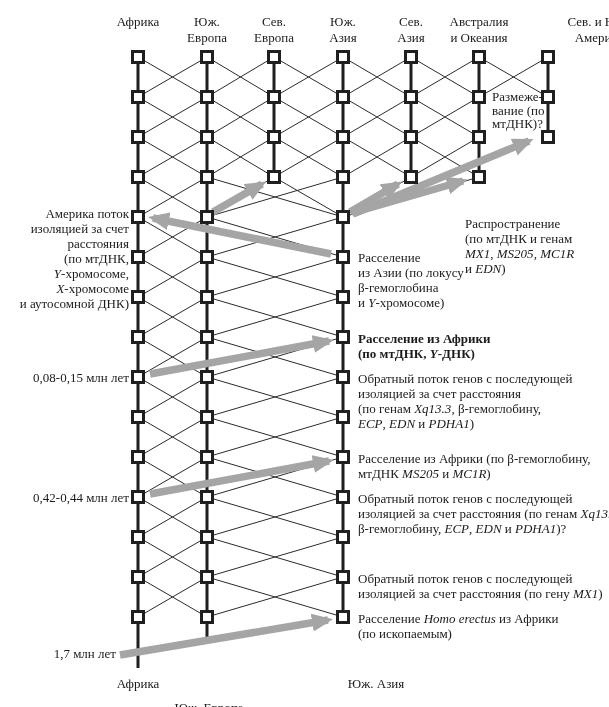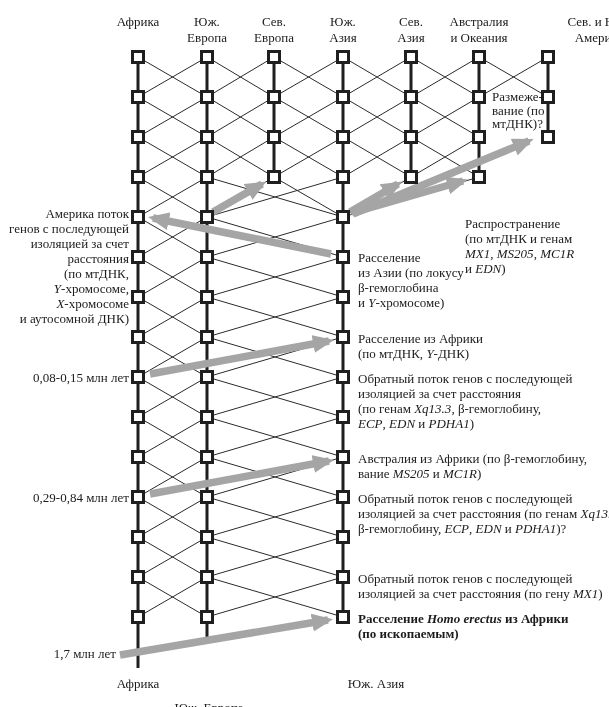--- a/index.html
+++ b/index.html
@@ -217,62 +217,61 @@
         <div class="ln"><span>(по мтДНК и генам</span></div>
         <div class="ln"><span class="it">MX1</span><span>, </span><span class="it">MS205</span><span>, </span><span class="it">MC1R</span></div>
         <div class="ln"><span>и </span><span class="it">EDN</span><span>)</span></div>
       </div>
       <div class="lbl left" style="left: 358px; top: 250px;">
         <div class="ln"><span>Расселение</span></div>
         <div class="ln"><span>из Азии (по локусу</span></div>
         <div class="ln"><span>β-гемоглобина</span></div>
         <div class="ln"><span>и </span><span class="it">Y</span><span>-хромосоме)</span></div>
       </div>
-      <div class="lbl left" style="left: 358px; top: 331px;">
+      <div class="lbl left" style="left: 358px; top: 331px; font-weight: bold;">
         <div class="ln"><span>Расселение из Африки</span></div>
         <div class="ln"><span>(по мтДНК, </span><span class="it">Y</span><span>-ДНК)</span></div>
       </div>
       <div class="lbl left" style="left: 358px; top: 371px;">
         <div class="ln"><span>Обратный поток генов с последующей</span></div>
         <div class="ln"><span>изоляцией за счет расстояния</span></div>
         <div class="ln"><span>(по генам </span><span class="it">Xq13.3</span><span>, β-гемоглобину,</span></div>
         <div class="ln"><span class="it">ECP</span><span>, </span><span class="it">EDN</span><span> и </span><span class="it">PDHA1</span><span>)</span></div>
       </div>
       <div class="lbl left" style="left: 358px; top: 451px;">
-        <div class="ln"><span>Австралия из Африки (по β-гемоглобину,</span></div>
-        <div class="ln"><span>вание </span><span class="it">MS205</span><span> и </span><span class="it">MC1R</span><span>)</span></div>
+        <div class="ln"><span>Расселение из Африки (по β-гемоглобину,</span></div>
+        <div class="ln"><span>мтДНК </span><span class="it">MS205</span><span> и </span><span class="it">MC1R</span><span>)</span></div>
       </div>
       <div class="lbl left" style="left: 358px; top: 491px;">
         <div class="ln"><span>Обратный поток генов с последующей</span></div>
         <div class="ln"><span>изоляцией за счет расстояния (по генам </span><span class="it">Xq13.3</span></div>
         <div class="ln"><span>β-гемоглобину, </span><span class="it">ECP</span><span>, </span><span class="it">EDN</span><span> и </span><span class="it">PDHA1</span><span>)?</span></div>
       </div>
       <div class="lbl left" style="left: 358px; top: 571px;">
         <div class="ln"><span>Обратный поток генов с последующей</span></div>
         <div class="ln"><span>изоляцией за счет расстояния (по гену </span><span class="it">MX1</span><span>)</span></div>
       </div>
-      <div class="lbl left" style="left: 358px; top: 611px; font-weight: bold;">
+      <div class="lbl left" style="left: 358px; top: 611px;">
         <div class="ln"><span>Расселение </span><span class="it">Homo erectus</span><span> из Африки</span></div>
         <div class="ln"><span>(по ископаемым)</span></div>
       </div>
       <div class="lbl right" style="right: 480px; top: 206px;">
         <div class="ln"><span>Америка поток</span></div>
-        <div class="ln"><span>генов с последующей</span></div>
         <div class="ln"><span>изоляцией за счет</span></div>
         <div class="ln"><span>расстояния</span></div>
         <div class="ln"><span>(по мтДНК,</span></div>
         <div class="ln"><span class="it">Y</span><span>-хромосоме,</span></div>
         <div class="ln"><span class="it">X</span><span>-хромосоме</span></div>
         <div class="ln"><span>и аутосомной ДНК)</span></div>
       </div>
       <div class="lbl right" style="right: 480px; top: 370px;">
         <div class="ln"><span>0,08-0,15 млн лет</span></div>
       </div>
       <div class="lbl right" style="right: 480px; top: 490px;">
-        <div class="ln"><span>0,29-0,84 млн лет</span></div>
+        <div class="ln"><span>0,42-0,44 млн лет</span></div>
       </div>
       <div class="lbl right" style="right: 493px; top: 646px; margin-left: 48px;">
         <div class="ln"><span>1,7 млн лет</span></div>
       </div>
       <div class="lbl center" style="left: 138px; top: 676px;">
         <div class="ln"><span>Африка</span></div>
       </div>
       <div class="lbl center" style="left: 209px; top: 700px;">
         <div class="ln"><span>Юж. Европа</span></div>
       </div>

